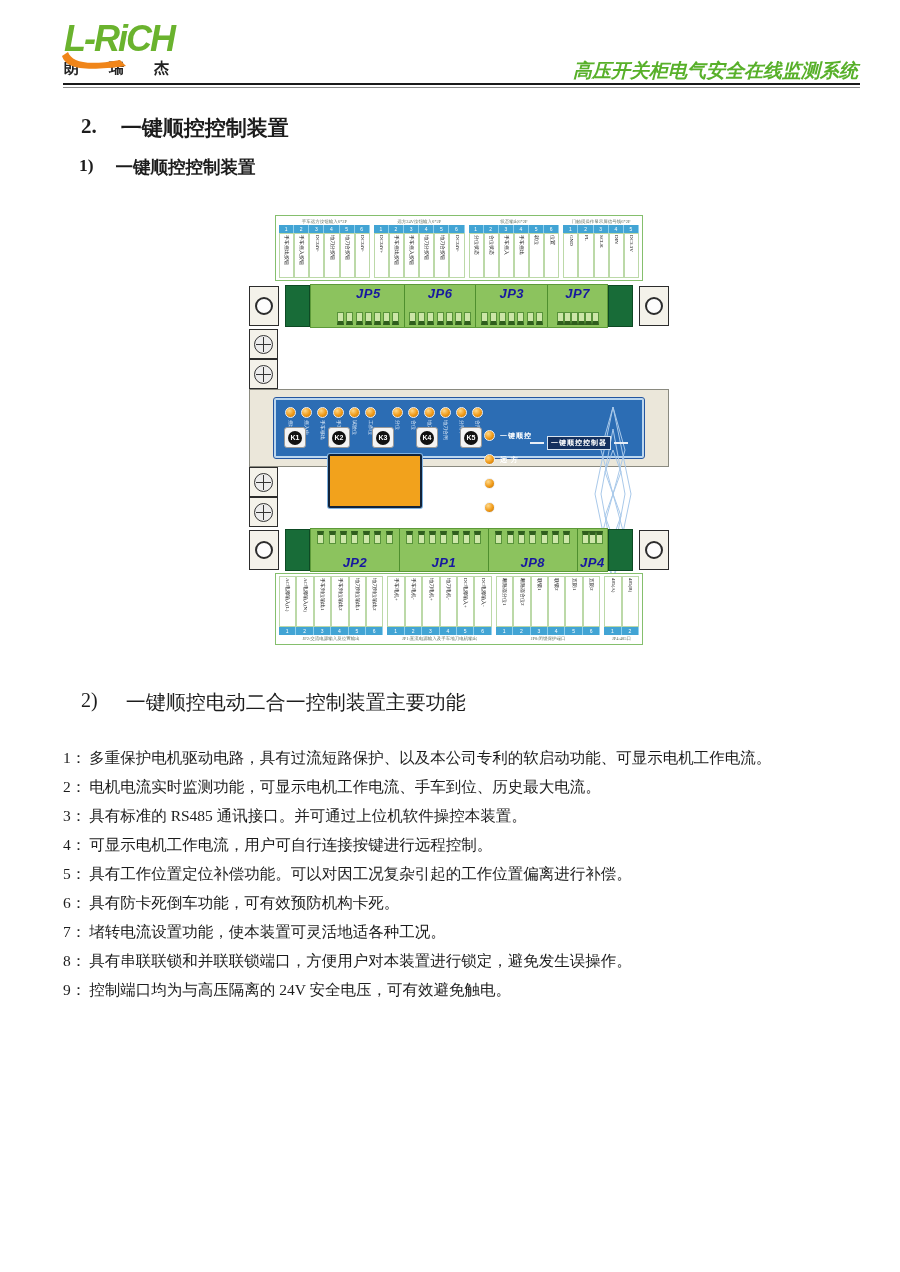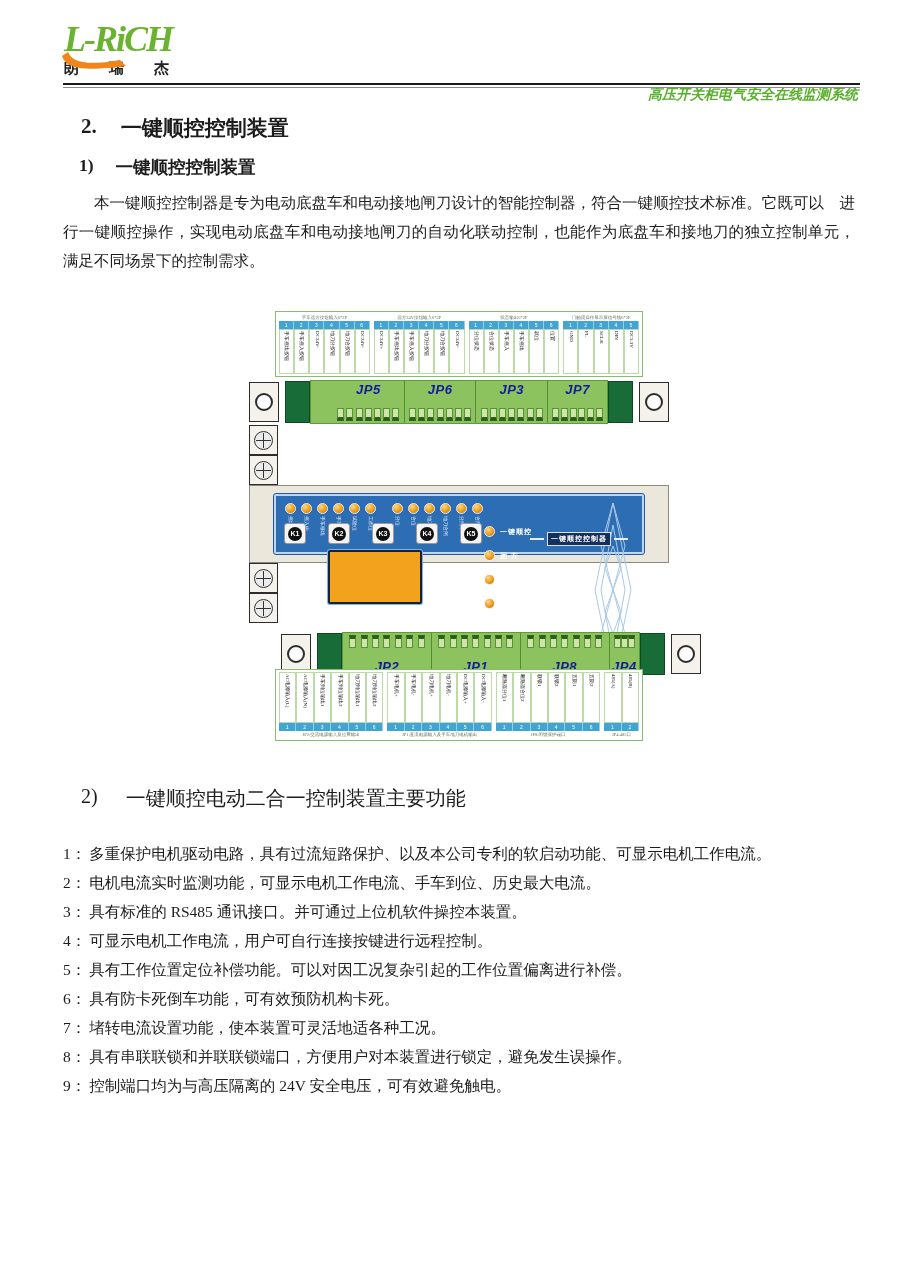--- a/index.html
+++ b/index.html
@@ -2,25 +2,25 @@
 <html><head>
 <meta charset="utf-8">
 <style>
   html,body{margin:0;padding:0;}
   body{width:900px;height:1272px;background:#ffffff;position:relative;overflow:hidden;
        font-family:"Liberation Serif","DejaVu Serif",serif;color:#1c1c1c;}
 
   
   .header{position:relative;height:88px;}
   .logo{position:absolute;left:64px;top:20px;width:160px;}
-  .logo-text{font-family:Liberation Serif, serif;font-style:italic;font-weight:bold;
+  .logo-text{font-family:Liberation Sans, sans-serif;font-style:italic;font-weight:bold;
              font-size:36px;line-height:38px;color:#6ab32e;letter-spacing:-2px;position:relative;z-index:2;}
   .logo-swoosh{position:absolute;left:-4px;top:30px;z-index:1;}
   .logo-sub{margin-top:1px;font-size:15px;font-weight:bold;color:#222;letter-spacing:30px;white-space:nowrap;}
-  .tagline{position:absolute;right:42px;top:58px;font-size:14px;font-weight:bold;font-style:italic;color:#58b02a;margin-top:28px;}
+  .tagline{position:absolute;right:42px;top:58px;font-size:19px;font-weight:bold;font-style:italic;color:#58b02a;}
   .rule{position:absolute;left:63px;right:40px;top:83px;height:2px;border-top:2px solid #1a1a1a;border-bottom:1px solid #8a8a8a;}
 
   
   .content{padding:0 45px 0 63px;}
   .h1{display:flex;gap:24px;margin:26px 0 0 18px;font-size:21px;font-weight:bold;}
   .h2{display:flex;gap:22px;margin:13px 0 0 16px;font-size:17.5px;font-weight:bold;}
   .para{margin:9px 0 0 0;font-size:15.5px;line-height:29px;text-indent:2em;text-align:justify;}
   .h3{display:flex;gap:28px;margin:42px 0 0 18px;font-size:20px;font-weight:normal;}
   .features{list-style:none;margin:27px 0 0 0;padding:0;font-size:15.5px;line-height:29px;}
   .fnum{margin-right:3px;}
@@ -40,21 +40,21 @@
         font-family:"Liberation Sans",sans-serif;border-right:0.5px solid #8fd0ee;}
   .tlabels{flex:1;display:flex;}
   .tcell{flex:1;border:0.5px solid #bcd9a8;background:#fff;display:flex;justify-content:center;
          align-items:flex-start;overflow:hidden;}
   .vtxt{writing-mode:vertical-rl;text-orientation:sideways;font-size:5px;line-height:1.1;
         color:#111;white-space:nowrap;padding-top:1px;}
 
   
   .conn{position:absolute;left:0;width:420px;height:46px;display:flex;align-items:stretch;}
   .conn-top{top:68px;}
-  .conn-bottom{top:320px;margin-left:32px;}
+  .conn-bottom{top:312px;}
   .ear{width:30px;margin:3px 0;background:#f4f2ea;border:1.5px solid #2c2c2c;
        display:flex;align-items:center;justify-content:center;box-sizing:border-box;}
   .hole{width:14px;height:14px;border:2px solid #2c2c2c;border-radius:50%;background:#fdfdfd;}
   .cgap{width:6px;}
   .dgreen{width:25px;margin:2px 0;background:#186c38;border:1px solid #0d4a24;box-sizing:border-box;}
   .cstrip{flex:1;margin:1px 0;background:#8cc35e;border:1px solid #5d9a39;display:flex;}
   .csec{display:flex;flex-direction:column;border-right:1.5px solid #4f8f2e;min-width:0;}
   .csec:last-child{border-right:0;}
   .jp{height:17px;line-height:17px;text-align:center;color:#1718a0;font-weight:bold;font-style:italic;
       font-size:13px;font-family:"Liberation Sans",sans-serif;letter-spacing:0.5px;overflow:hidden;}
@@ -120,21 +120,20 @@
 
 <div class="content">
   <div class="h1">
     <span>2.</span>
     <span>一键顺控控制装置</span>
   </div>
   <div class="h2">
     <span>1)</span>
     <span>一键顺控控制装置</span>
   </div>
-  <p class="para">本一键顺控控制器是专为电动底盘车和电动接地闸刀设计的智能控制器，符合一键顺控技术标准。它既可以　进行一键顺控操作，实现电动底盘车和电动接地闸刀的自动化联动控制，也能作为底盘车和接地刀的独立控制单元，　满足不同场景下的控制需求。</p>
 
   <div class="figure">
     <div class="dv-table dv-top-table" id="top-table">
         <div class="tgroup" style="flex: 6 1 0%;">
           <div class="tcap">手车远方按钮输入6*2P</div>
           <div class="tpins">
             <span class="tpin">1</span>
             <span class="tpin">2</span>
             <span class="tpin">3</span>
             <span class="tpin">4</span>
@@ -289,21 +288,21 @@
             <div class="cpins">
               <i class="cpin"></i>
               <i class="cpin"></i>
               <i class="cpin"></i>
               <i class="cpin"></i>
               <i class="cpin"></i>
               <i class="cpin"></i>
               <i class="cpin"></i>
             </div>
           </div>
-          <div class="csec" style="flex: 5 1 0%;">
+          <div class="csec" style="flex: 5 1 0%; align-items: center;">
             <div class="jp">JP7</div>
             <div class="cpins">
               <i class="cpin"></i>
               <i class="cpin"></i>
               <i class="cpin"></i>
               <i class="cpin"></i>
               <i class="cpin"></i>
               <i class="cpin"></i>
             </div>
           </div>

